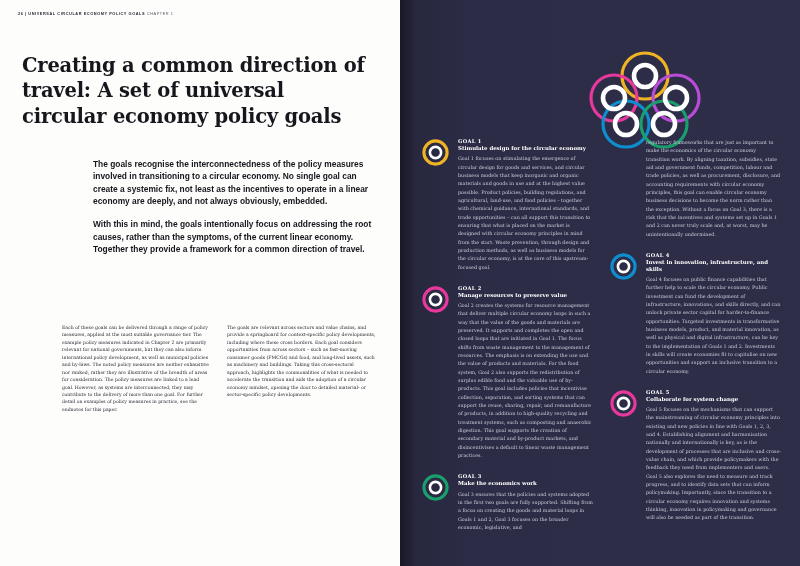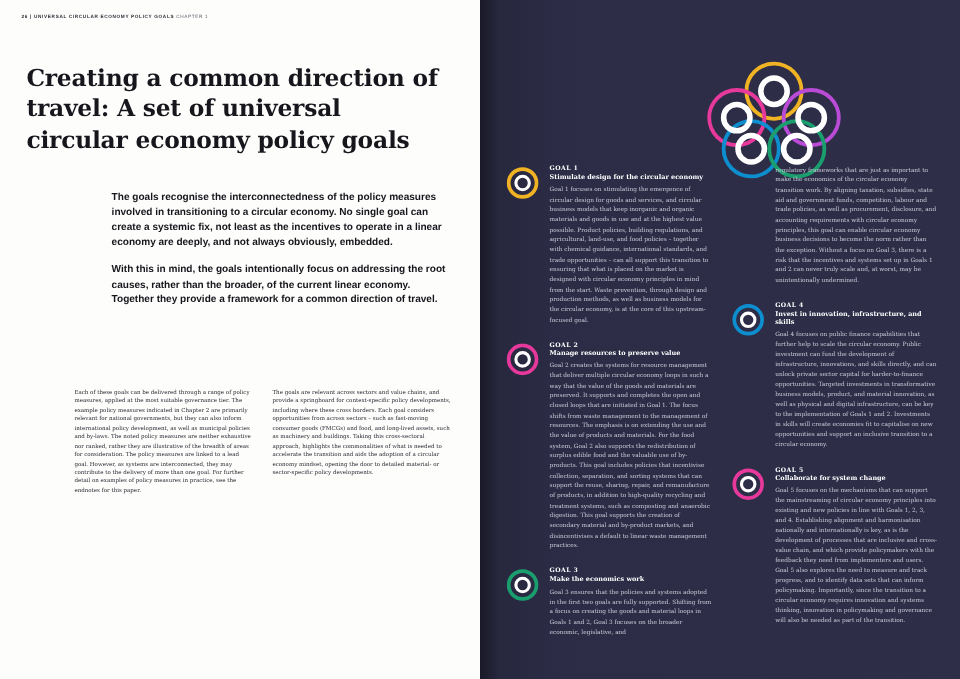--- a/index.html
+++ b/index.html
@@ -190,21 +190,21 @@
       <span class="rh-bold">26</span>
       <span class="rh-bold">|</span>
       <span class="rh-bold">UNIVERSAL CIRCULAR ECONOMY POLICY GOALS</span>
       <span class="rh-light">CHAPTER 1</span>
     </div>
 
     <h1 class="page-title">Creating a common direction of travel: A set of universal circular economy policy goals</h1>
 
     <div class="intro-block">
       <p>The goals recognise the interconnectedness of the policy measures involved in transitioning to a circular economy. No single goal can create a systemic fix, not least as the incentives to operate in a linear economy are deeply, and not always obviously, embedded.</p>
-      <p>With this in mind, the goals intentionally focus on addressing the root causes, rather than the broader, of the current linear economy. Together they provide a framework for a common direction of travel.</p>
+      <p>With this in mind, the goals intentionally focus on addressing the root causes, rather than the symptoms, of the current linear economy. Together they provide a framework for a common direction of travel.</p>
     </div>
 
     <div class="body-cols">
       <div class="body-col">
         <p>Each of these goals can be delivered through a range of policy measures, applied at the most suitable governance tier. The example policy measures indicated in Chapter 2 are primarily relevant for national governments, but they can also inform international policy development, as well as municipal policies and by-laws. The noted policy measures are neither exhaustive nor ranked, rather they are illustrative of the breadth of areas for consideration. The policy measures are linked to a lead goal. However, as systems are interconnected, they may contribute to the delivery of more than one goal. For further detail on examples of policy measures in practice, see the endnotes for this paper.</p>
       </div>
       <div class="body-col">
         <p>The goals are relevant across sectors and value chains, and provide a springboard for context-specific policy developments, including where these cross borders. Each goal considers opportunities from across sectors – such as fast-moving consumer goods (FMCGs) and food, and long-lived assets, such as machinery and buildings. Taking this cross-sectoral approach, highlights the commonalities of what is needed to accelerate the transition and aids the adoption of a circular economy mindset, opening the door to detailed material- or sector-specific policy developments.</p>
       </div>
     </div>

